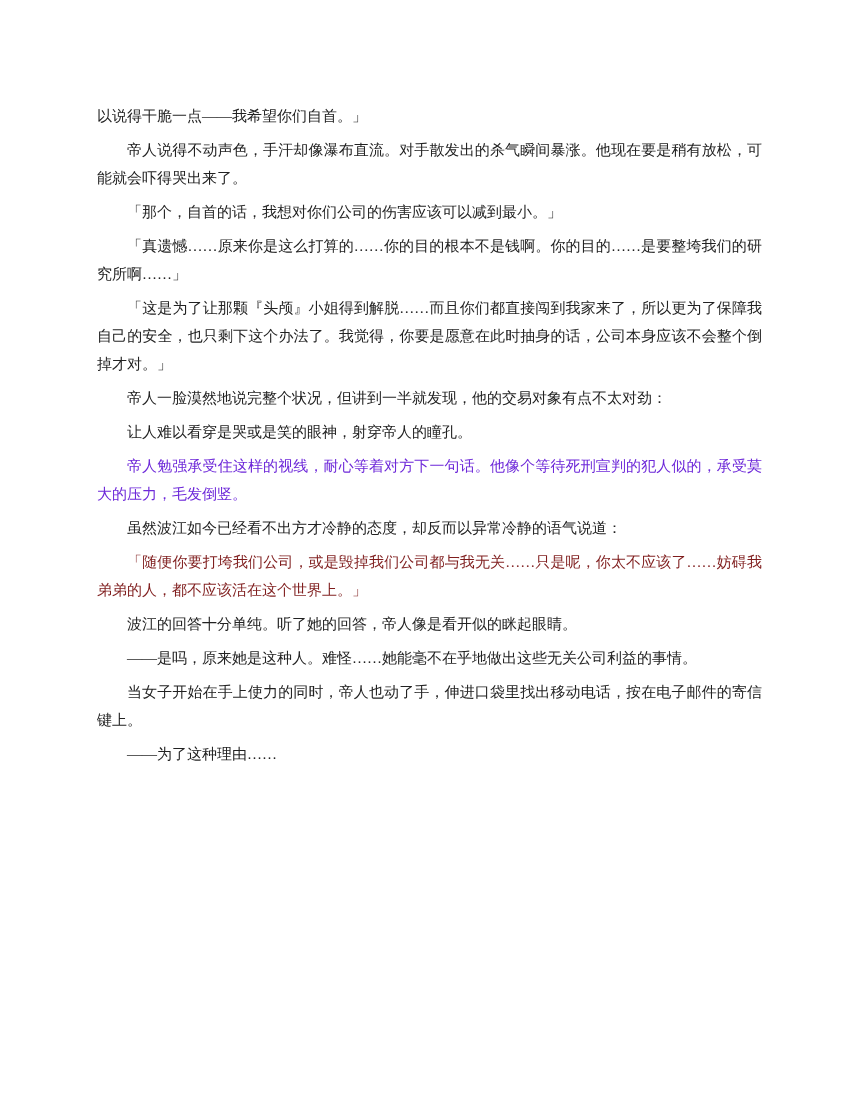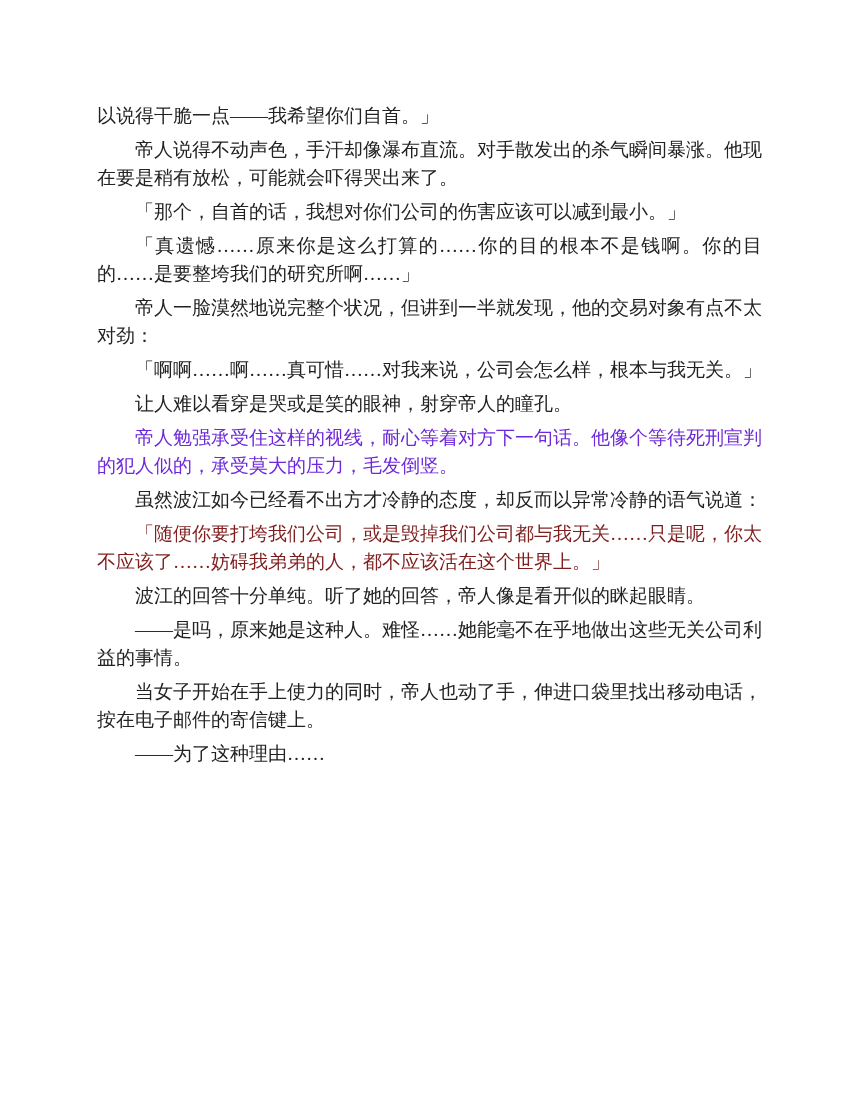--- a/index.html
+++ b/index.html
@@ -15,43 +15,43 @@
   }
   .page {
     box-sizing: border-box;
     width: 850px;
     height: 1100px;
     padding: 102px 88px 0 97px;
     background: #ffffff;
   }
   .para {
     margin: 0 0 6px 0;
-    font-size: 19px;
+    font-size: 15px;
     line-height: 28px;
     color: #222222;
     text-align: justify;
     text-justify: inter-ideograph;
     word-break: break-all;
     letter-spacing: 0;
   }
   .para.indent {
     text-indent: 2em;
   }
 </style>
 </head>
 <body style="background: rgb(255, 255, 255);">
 
 <div class="page">
   <div id="paragraphs-container">
       <p class="para" style="color: rgb(34, 34, 34);">以说得干脆一点——我希望你们自首。」</p>
       <p class="para indent" style="color: rgb(34, 34, 34);">帝人说得不动声色，手汗却像瀑布直流。对手散发出的杀气瞬间暴涨。他现在要是稍有放松，可能就会吓得哭出来了。</p>
       <p class="para indent" style="color: rgb(34, 34, 34);">「那个，自首的话，我想对你们公司的伤害应该可以减到最小。」</p>
       <p class="para indent" style="color: rgb(34, 34, 34);">「真遗憾……原来你是这么打算的……你的目的根本不是钱啊。你的目的……是要整垮我们的研究所啊……」</p>
+      <p class="para indent" style="color: rgb(34, 34, 34);">「这是为了让那颗『头颅』小姐得到解脱……而且你们都直接闯到我家来了，所以更为了保障我自己的安全，也只剩下这个办法了。我觉得，你要是愿意在此时抽身的话，公司本身应该不会整个倒掉才对。」</p>
       <p class="para indent" style="color: rgb(34, 34, 34);">帝人一脸漠然地说完整个状况，但讲到一半就发现，他的交易对象有点不太对劲：</p>
-      <p class="para indent" style="color: rgb(34, 34, 34);">「啊啊……啊……真可惜……对我来说，公司会怎么样，根本与我无关。」</p>
       <p class="para indent" style="color: rgb(34, 34, 34);">让人难以看穿是哭或是笑的眼神，射穿帝人的瞳孔。</p>
       <p class="para indent" style="color: #6d28d9;">帝人勉强承受住这样的视线，耐心等着对方下一句话。他像个等待死刑宣判的犯人似的，承受莫大的压力，毛发倒竖。</p>
       <p class="para indent" style="color: rgb(34, 34, 34);">虽然波江如今已经看不出方才冷静的态度，却反而以异常冷静的语气说道：</p>
       <p class="para indent" style="color: #7f1d1d;">「随便你要打垮我们公司，或是毁掉我们公司都与我无关……只是呢，你太不应该了……妨碍我弟弟的人，都不应该活在这个世界上。」</p>
       <p class="para indent" style="color: rgb(34, 34, 34);">波江的回答十分单纯。听了她的回答，帝人像是看开似的眯起眼睛。</p>
       <p class="para indent" style="color: rgb(34, 34, 34);">——是吗，原来她是这种人。难怪……她能毫不在乎地做出这些无关公司利益的事情。</p>
       <p class="para indent" style="color: rgb(34, 34, 34);">当女子开始在手上使力的同时，帝人也动了手，伸进口袋里找出移动电话，按在电子邮件的寄信键上。</p>
       <p class="para indent" style="color: rgb(34, 34, 34);">——为了这种理由……</p>
     </div>
 </div>

